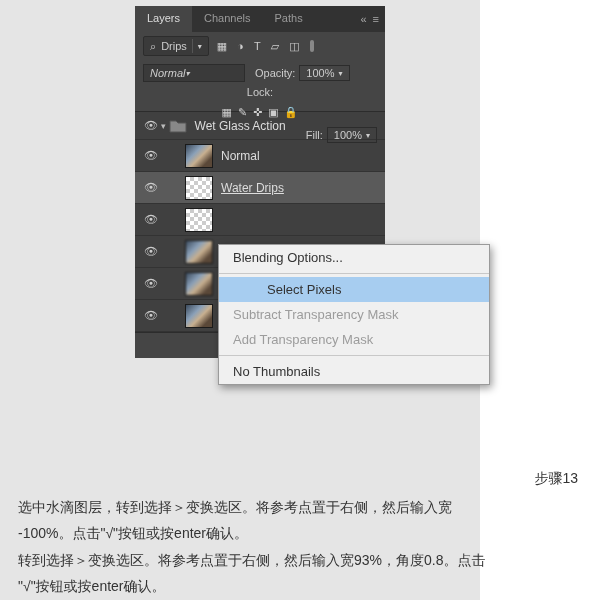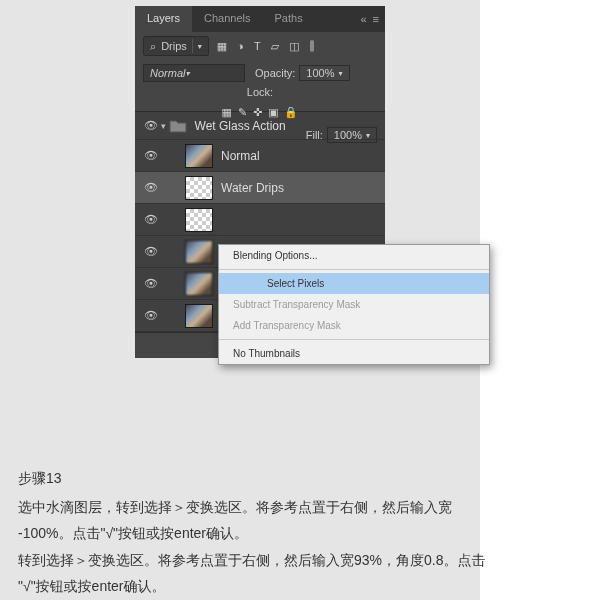--- a/index.html
+++ b/index.html
@@ -32,34 +32,34 @@
   .indent1 { width: 24px; }
   .folder-twirl { color: #bbb; font-size: 9px; margin-right: 3px; }
   .thumb { width: 28px; height: 24px; border: 1px solid #1a1a1a; background: #666; margin-right: 8px; flex-shrink: 0; }
   .thumb.checker { background:
     linear-gradient(45deg,#ccc 25%,transparent 25%,transparent 75%,#ccc 75%),
     linear-gradient(45deg,#ccc 25%,#fff 25%,#fff 75%,#ccc 75%);
     background-size: 8px 8px; background-position: 0 0, 4px 4px; }
   .thumb.photo { background: linear-gradient(135deg,#3b4a5c 0%,#8aa0b8 35%,#c8b090 55%,#5a4838 80%); }
   .thumb.photo.blur { filter: blur(1px); }
   .layer.sel { background: #5a5a5a; }
-  .layer.sel .lname { }
+  .layer.sel .lname { text-decoration: underline; }
   .lname { color: #ddd; font-size: 12px; }
   .folder-thumb { width: 20px; height: 16px; margin-right: 6px; display:flex; align-items:center; }
 
   .footer { height: 26px; background: #454545; border-top: 1px solid #2c2c2c; display:flex; align-items:center; justify-content:flex-end; padding: 0 8px; gap:10px; color:#bbb; }
 
-  .ctx { position: absolute; left: 218px; top: 244px; width: 272px; background: #f0f0f0; border: 1px solid #9a9a9a; box-shadow: 2px 3px 8px rgba(0,0,0,0.4); color: #333; font-size: 10px; }
+  .ctx { position: absolute; left: 218px; top: 244px; width: 272px; background: #f0f0f0; border: 1px solid #9a9a9a; box-shadow: 2px 3px 8px rgba(0,0,0,0.4); color: #333; font-size: 13px; }
   .ctx .mi { padding: 5px 14px; }
   .ctx .mi.disabled { color: #9c9c9c; }
   .ctx .mi.sel { background: #a7cdf0; padding-left: 48px; }
   .ctx hr { border: none; border-top: 1px solid #c8c8c8; margin: 3px 0; }
 
   .instructions { position: absolute; left: 18px; top: 465px; width: 560px; font-family: "Microsoft YaHei","PingFang SC",sans-serif; font-size: 14px; color: #333; line-height: 1.9; }
-  .instructions .title { margin-bottom: 2px; }
+  .instructions .title { margin-bottom: 2px; text-align: right; }
 
   svg { display: block; }
 </style>
 </head>
 <body>
 
 <div class="stage">
 
   <div class="panel">
 

